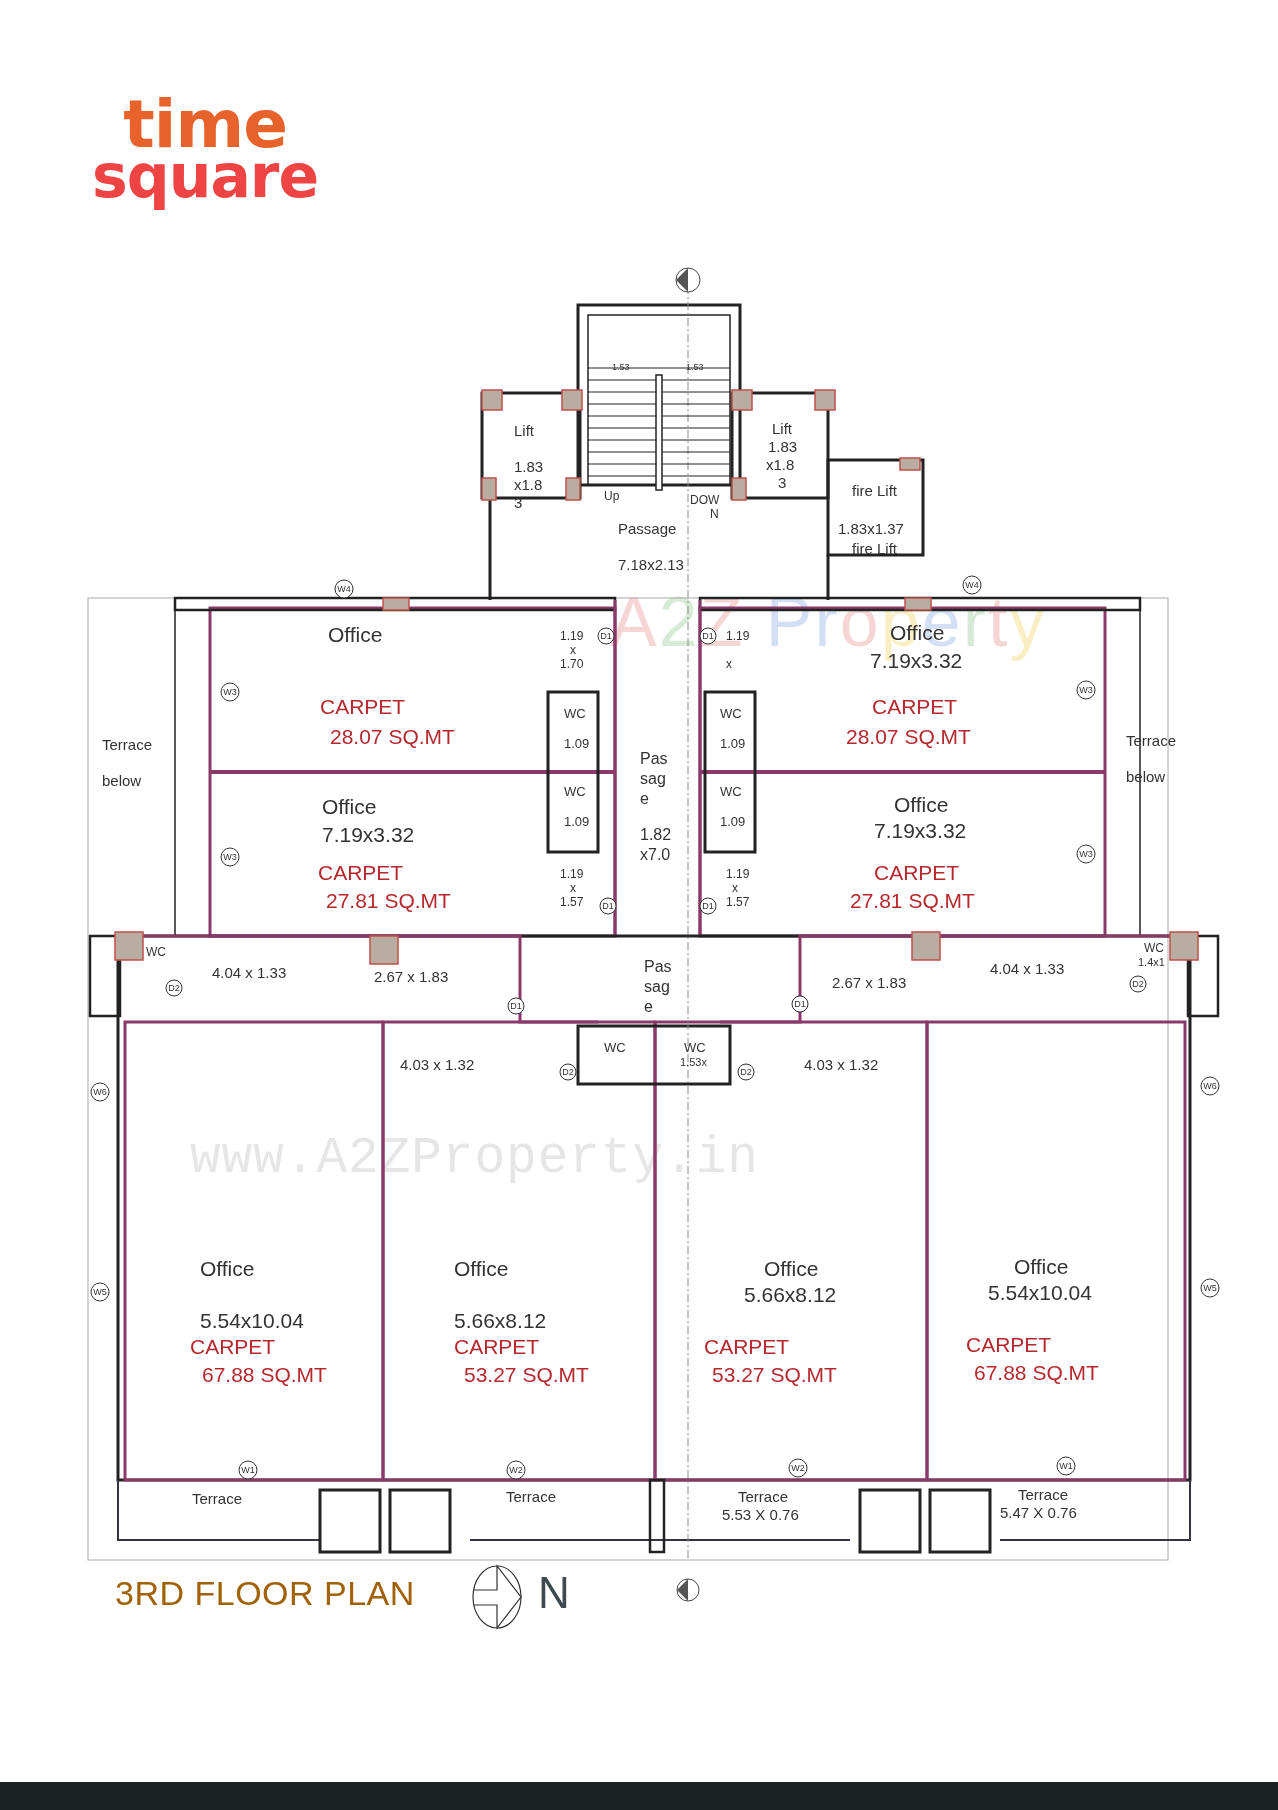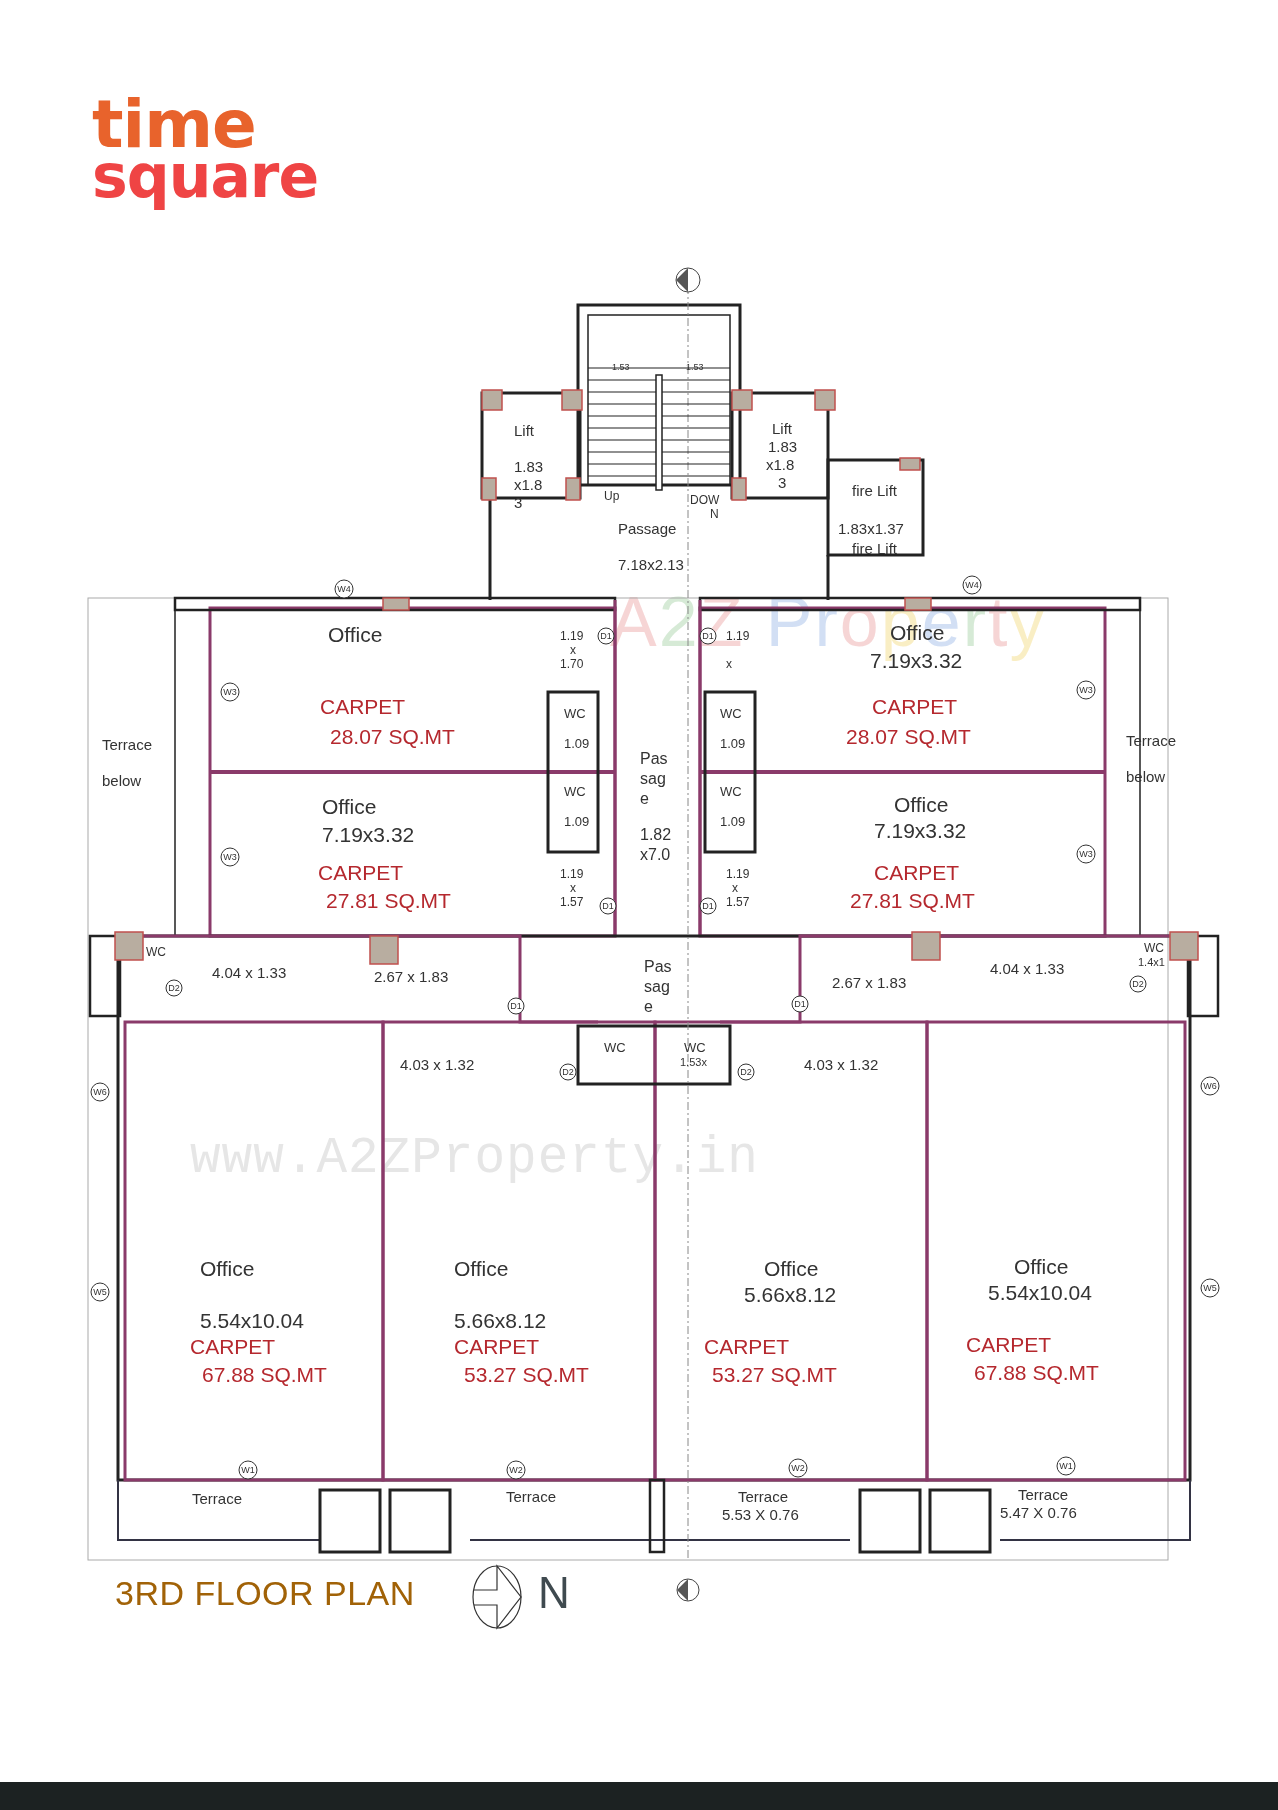--- a/index.html
+++ b/index.html
@@ -1,18 +1,18 @@
 <!DOCTYPE html>
 <html><head>
 <meta charset="utf-8">
 <style>
   html,body{margin:0;padding:0;background:#ffffff;}
   body{width:1278px;height:1810px;position:relative;overflow:hidden;font-family:"Liberation Sans",sans-serif;}
   .logo{position:absolute;left:92px;top:98px;line-height:0.82;font-family:"DejaVu Sans",sans-serif;font-weight:bold;letter-spacing:-1px;}
-  .logo .l1{display:block;color:#e8632c;font-size:66px;}
+  .logo .l1{display:block;color:#e8632c;font-size:66px;text-align:center;}
   .logo .l2{display:block;color:#ef4444;font-size:60px;}
   svg{position:absolute;left:0;top:0;}
   .t{font-family:"Liberation Sans",sans-serif;fill:#333;}
   .red{fill:#b5282e;}
   .title{position:absolute;left:115px;top:1574px;font-family:"Liberation Sans",sans-serif;font-size:34px;color:#a16207;letter-spacing:0.5px;}
   .north{position:absolute;left:538px;top:1568px;font-family:"Liberation Sans",sans-serif;font-size:44px;color:#3f4a4f;}
   .bottombar{position:absolute;left:0;top:1782px;width:1278px;height:28px;background:#1c2222;}
   .wm2{position:absolute;left:190px;top:1082px;font-family:Liberation Mono, monospace;font-size:51px;color:#e6e6e6;letter-spacing:1px;margin-top:48px;}
   .wm1{position:absolute;left:610px;top:582px;font-family:"Liberation Sans",sans-serif;font-weight:normal;font-size:70px;letter-spacing:2px;opacity:0.35;}
 </style>

